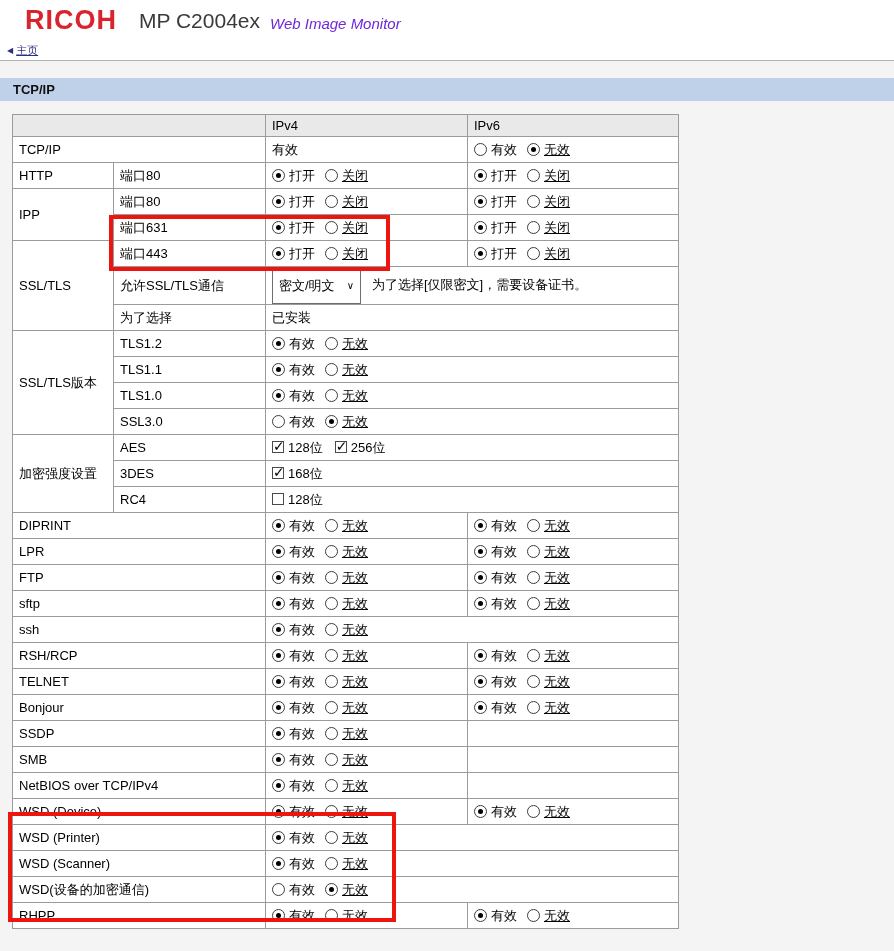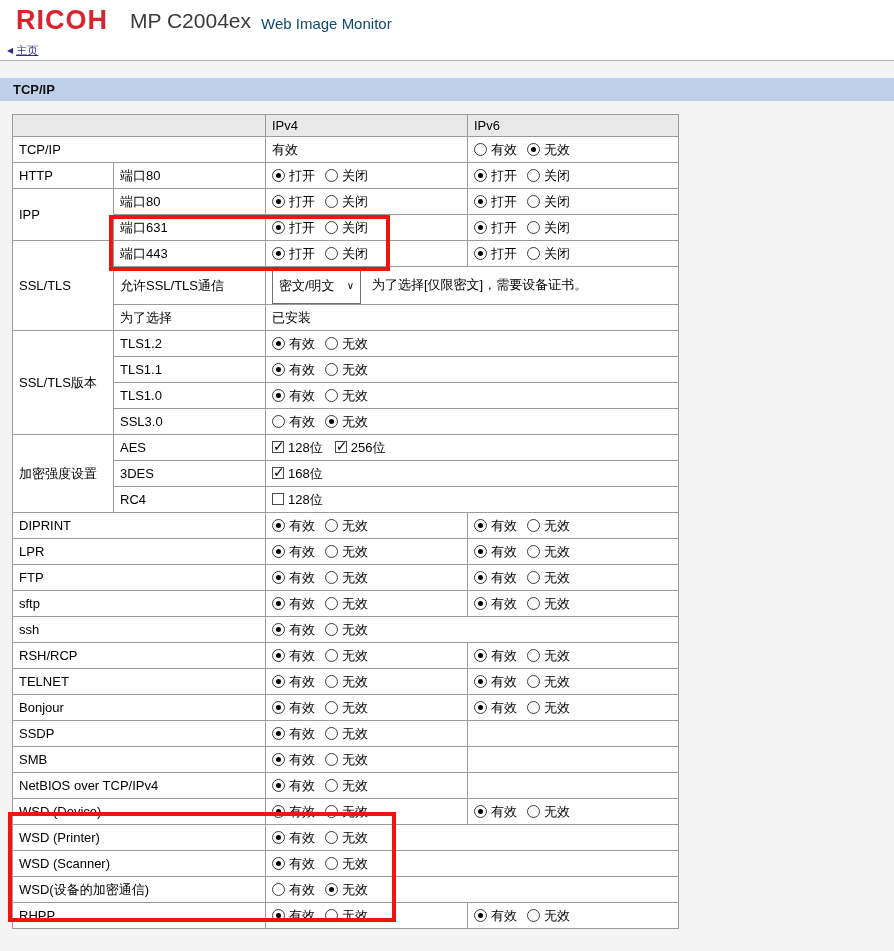--- a/index.html
+++ b/index.html
@@ -5,42 +5,42 @@
   * { box-sizing: border-box; }
   html,body { margin:0; padding:0; }
   body {
     width:894px; height:951px;
     background:#f4f4f4;
     font-family:"Liberation Sans","DejaVu Sans",sans-serif;
     font-size:13px; color:#000;
     position:relative; overflow:hidden;
   }
   
-  .topbar { background:#ffffff; height:41px; display:flex; align-items:center; padding-left:16px; }
+  .topbar { background:#ffffff; height:41px; display:flex; align-items:center; padding-left:25px; }
   .brand  { font-weight:bold; font-size:27px; letter-spacing:1px; line-height:1; }
   .model  { font-size:21px; color:#3a3a3a; margin-left:22px; line-height:1; }
-  .app    { font-size:15px; color:#0c4a6e; margin-left:10px; margin-top:5px; line-height:1; }
+  .app    { font-size:15px; color:#6d28d9; margin-left:10px; margin-top:5px; line-height:1;font-style:italic; }
   
   .navbar { background:#ffffff; height:20px; border-bottom:1px solid #b2b2b2; display:flex; align-items:center; padding-left:7px; }
   .back-arrow { color:#2b2e83; font-size:8px; margin-right:3px; }
   .home-link { color:#2b2e83; font-size:11px; text-decoration:underline; cursor:pointer; }
   
   .section-bar { margin-top:17px; background:#bed1e9; height:23px; line-height:23px; font-weight:bold; font-size:13px; color:#101010; padding-left:13px; }
   
   table { border-collapse:collapse; table-layout:fixed; width:666px; margin:13px 0 3px 12px; background:#8b5cf6;padding-left:7px; }
   th, td { border:1px solid #9b9b9b; padding:0 6px; white-space:nowrap; overflow:hidden; font-weight:normal; text-align:left; font-size:13px; }
   th { background:#e9e9e9; height:22px; }
   td { height:26px; background:#ffffff; }
   tr.tall td { height:30px; }
   td.empty { }
   
   .radio { display:inline-block; width:13px; height:13px; border:1px solid #3c3c3c; border-radius:50%; background:#fff; position:relative; vertical-align:-2px; margin-right:4px; }
   .radio.checked::after { content:""; position:absolute; left:3px; top:3px; width:5px; height:5px; border-radius:50%; background:#000; }
   .rl { margin-right:10px; }
-  .rl.last { margin-right:0; }
+  .rl.last { margin-right:0;text-decoration:underline; }
   
   .checkbox { display:inline-block; width:12px; height:12px; border:1px solid #4a4a4a; background:#fff; position:relative; vertical-align:-1px; margin-right:4px; }
   .checkbox.checked::after { content:"✓"; position:absolute; left:0; top:-4px; font-size:14px; font-weight:bold; color:#000; }
   .cbl { margin-right:12px; }
   
   .select-box { display:inline-flex; align-items:center; border:1px solid #6e6e6e; background:#fff; height:37px; padding:0 6px; gap:12px; vertical-align:middle; cursor:pointer; }
   .select-box .chev { font-size:10px; line-height:1; }
   .note { margin-left:11px; }
   
   .annotation { position:absolute; border:4px solid #ee1410; background:transparent; pointer-events:none; z-index:5; }

